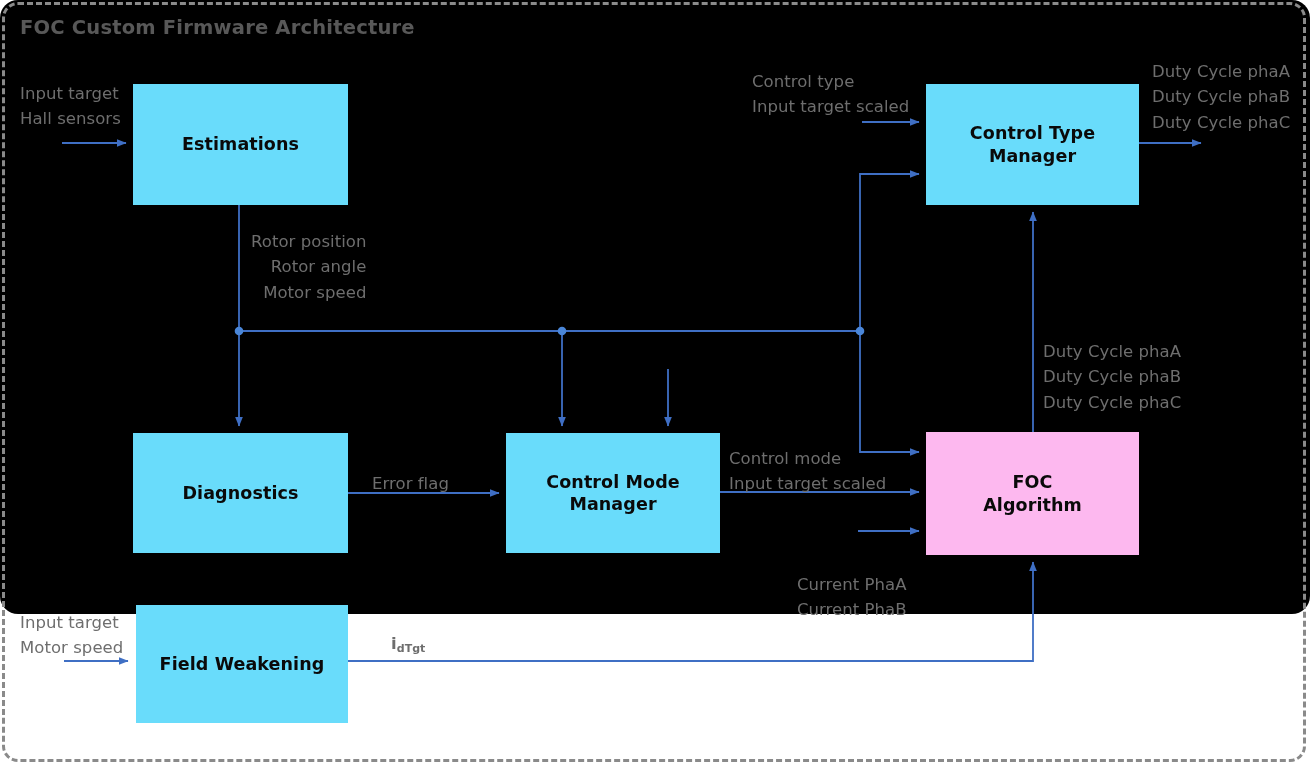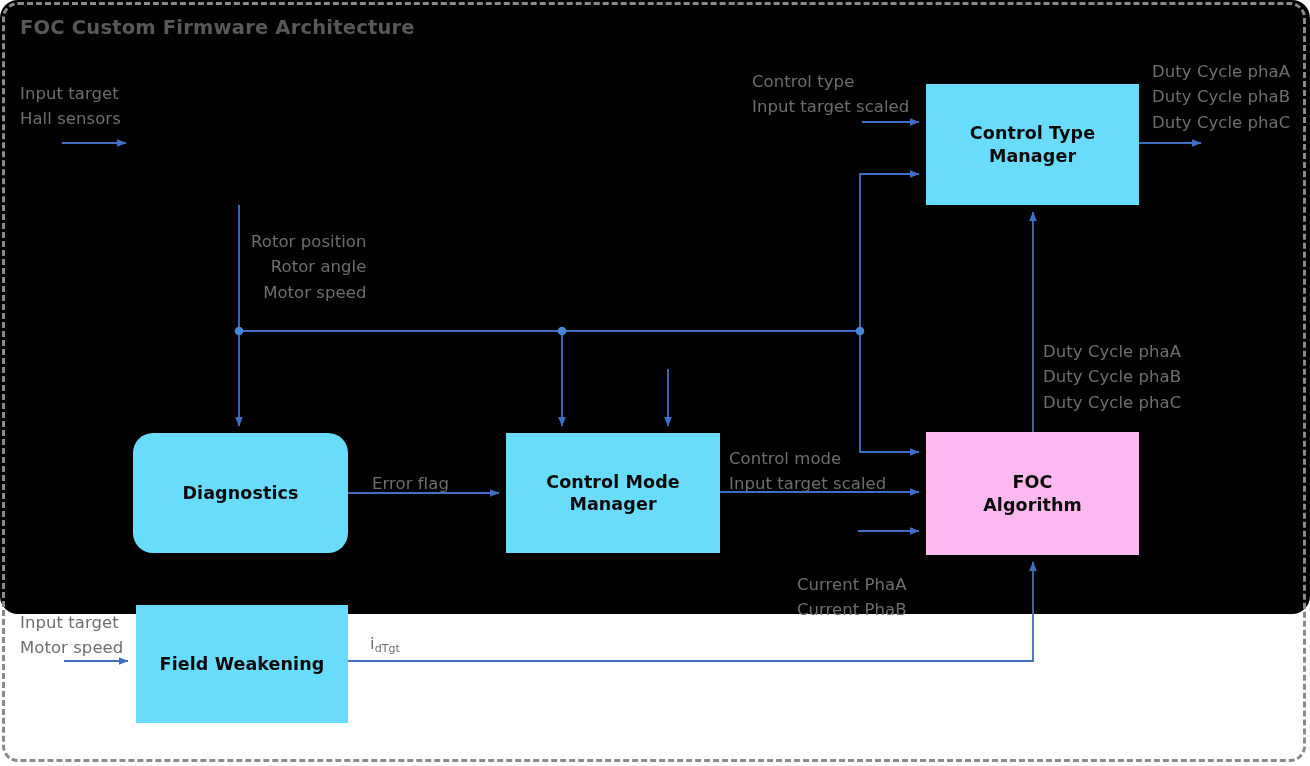--- a/index.html
+++ b/index.html
@@ -71,27 +71,30 @@
       <path d="M858,531 L919,531" marker-end="url(#ah)"></path>
 
       <path d="M1033,432 L1033,212" marker-end="url(#ah)"></path>
 
       <path d="M348,661 L1033,661 L1033,562" marker-end="url(#ah)"></path>
 
       <path d="M64,661 L128,661" marker-end="url(#ah)"></path>
     </g>
   </svg>
 
+  <div class="node cyan" style="left:133px;top:84px;width:215px;height:121px;">
+    <span style="white-space:pre-line;">Estimations</span>
+  </div>
 
   <div class="node cyan" style="left:926px;top:84px;width:213px;height:121px;">
     <span style="white-space:pre-line;">Control Type
 Manager</span>
   </div>
 
-  <div class="node cyan" style="left:133px;top:433px;width:215px;height:120px;border-radius:20px;">
+  <div class="node cyan" style="left:133px;top:433px;width:215px;height:120px;">
     <span style="white-space:pre-line;">Diagnostics</span>
   </div>
 
   <div class="node cyan" style="left:506px;top:433px;width:214px;height:120px;">
     <span style="white-space:pre-line;">Control Mode
 Manager</span>
   </div>
 
   <div class="node pink" style="left:926px;top:432px;width:213px;height:123px;">
     <span style="white-space:pre-line;">FOC
@@ -125,15 +128,15 @@
 
   <div class="lbl" style="left:729px;top:446px;">Control mode
 Input target scaled</div>
 
   <div class="lbl" style="left:797px;top:546px;margin-top:26px;">Current PhaA
 Current PhaB</div>
 
   <div class="lbl" style="left:20px;top:610px;">Input target
 Motor speed</div>
 
-  <div class="lbl" style="left:370px;top:631px;"><span>i</span><span class="sub">dTgt</span></div>
+  <div class="lbl" style="left:391px;top:631px;font-weight:bold;"><span>i</span><span class="sub">dTgt</span></div>
 
 </div>
 
 </body></html>

